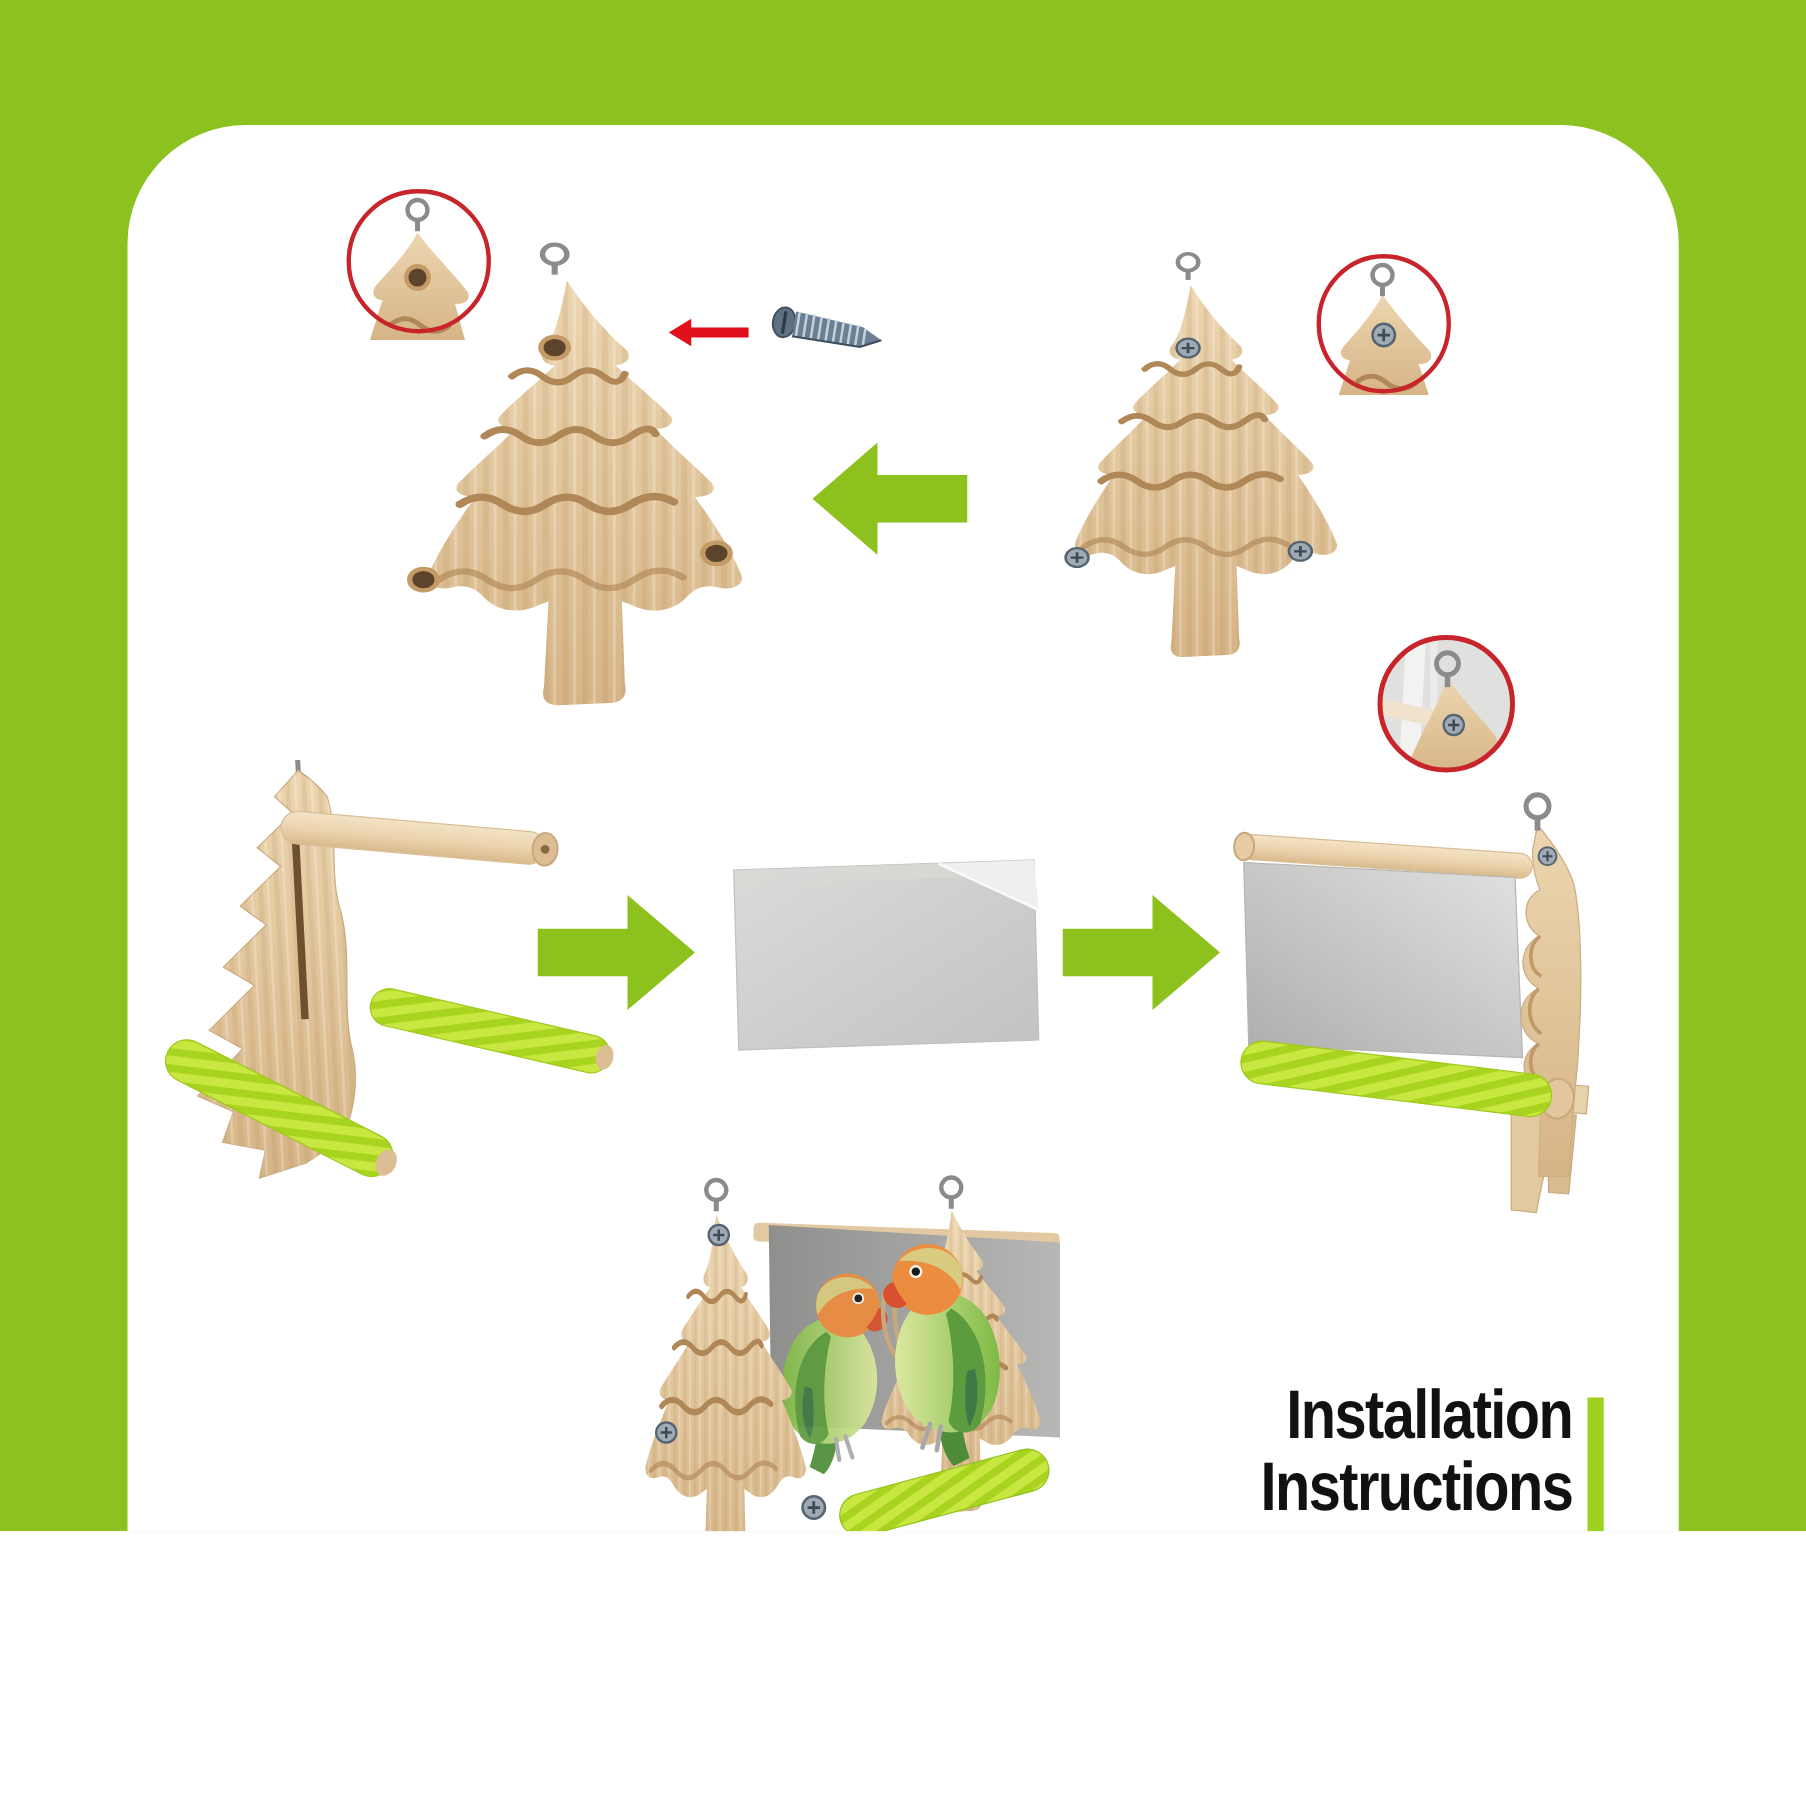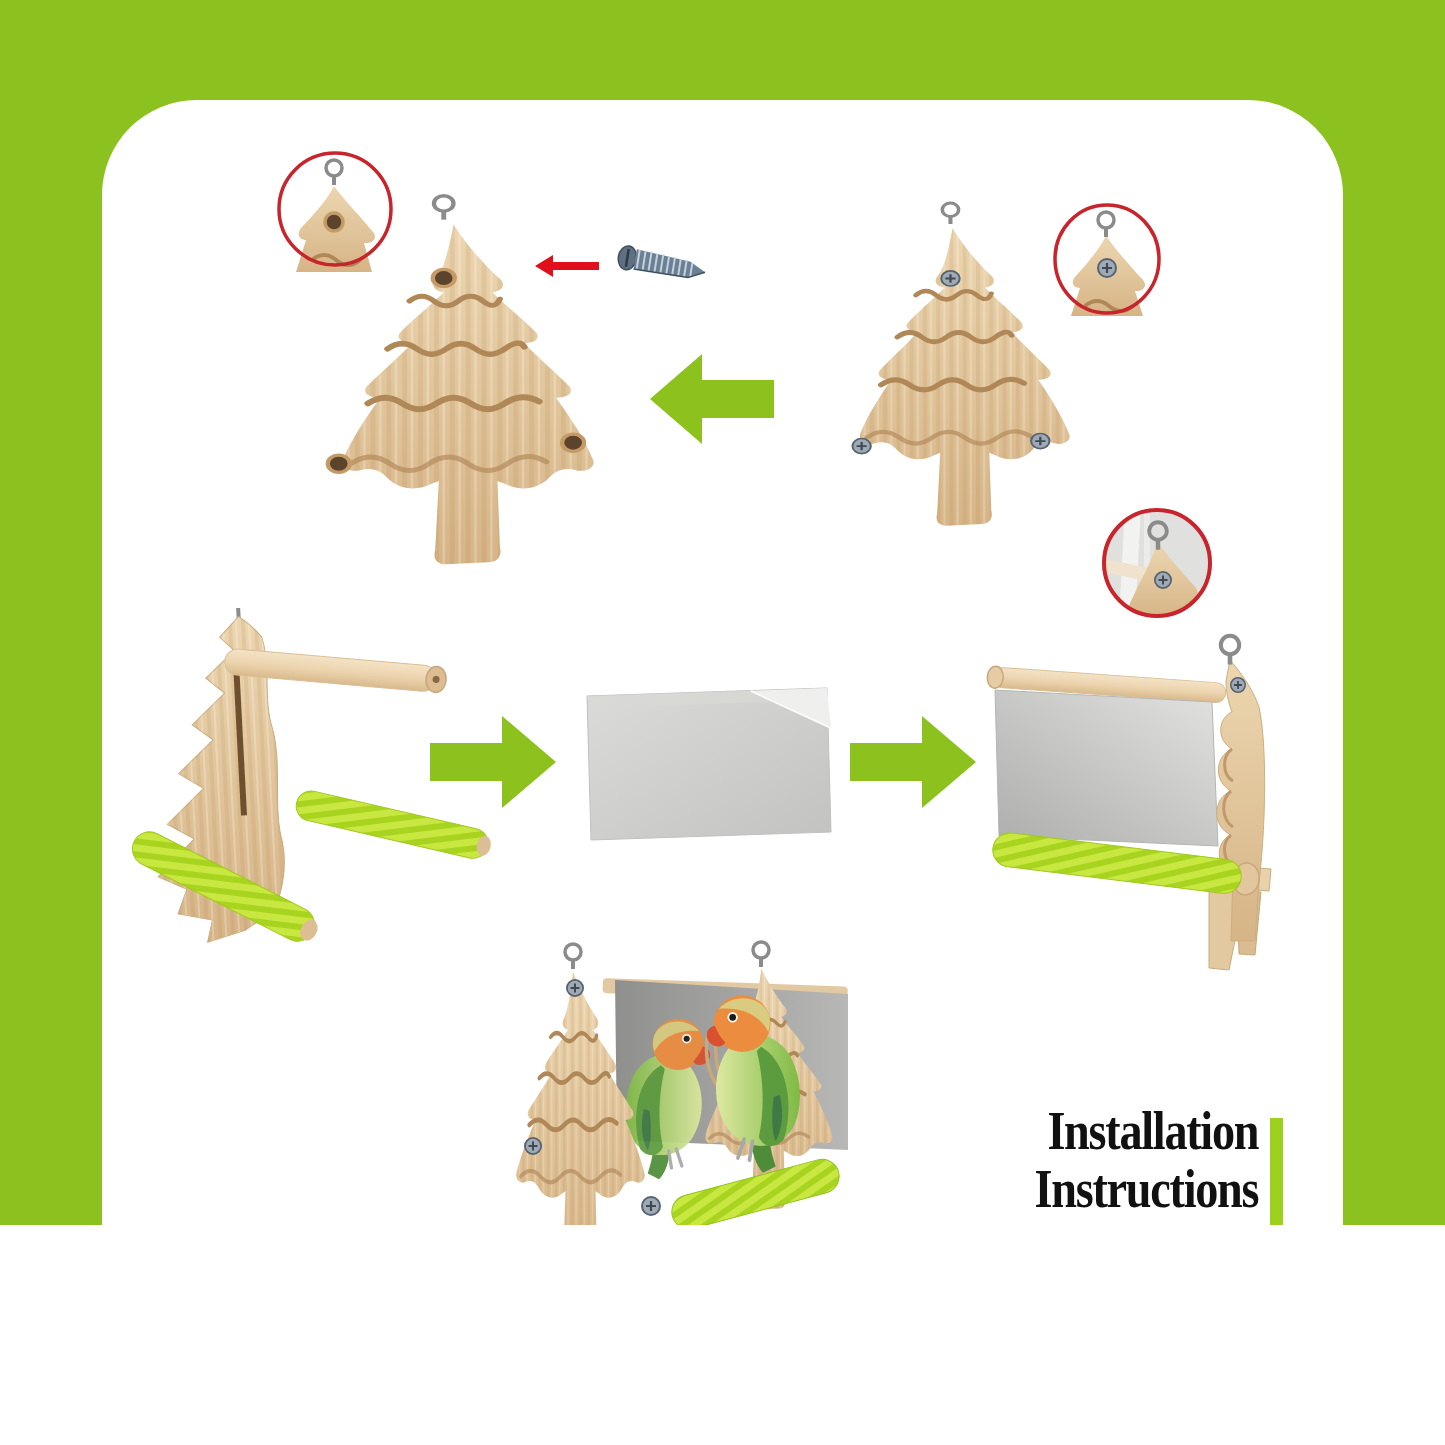--- a/index.html
+++ b/index.html
@@ -1,18 +1,18 @@
 <!DOCTYPE html>
 <html style="--frame-green: #8CC21F; --panel-white: #FFFFFF; --arrow-green: #8DC21E; --accent-bar-green: #9CD21F; --highlight-ring-red: #C8242B; --pointer-arrow-red: #E10E1C; --text-black: #111111; --wood-light: #ECD6B0; --wood-dark: #D6B486; --wood-groove-brown: #B08757; --rope-chartreuse: #C9E741; --rope-shadow-green: #A8D31E; --mirror-gray: #C9C9C7; --mirror-dark-gray: #8F8F8D; --metal-screw-gray: #9FAAB5; --hook-wire-gray: #8B8B8B; --bird-body-green: #7FBA45; --bird-face-orange: #EC8C3E; --bird-beak-red: #D8502E;"><head>
 <meta charset="utf-8">
 <style>
   html,body{margin:0;padding:0;background:#fff;}
   .stage{position:relative;width:1445px;height:1225px;overflow:hidden;
          background:var(--frame-green,#8CC21F);
-         font-family:Liberation Serif, serif;}
+         font-family:Liberation Sans, sans-serif;}
   .panel{position:absolute;left:102px;top:100px;width:1241px;height:1241px;
          background:var(--panel-white,#FFFFFF);border-radius:95px;}
   .abs{position:absolute;}
   .garrow polygon{fill:var(--arrow-green,#8DC21E);}
   .redring{stroke:var(--highlight-ring-red,#C8242B);fill:none;}
   .redarrow{fill:var(--pointer-arrow-red,#E10E1C);}
   .title{position:absolute;right:187px;top:1102px;text-align:right;
          font-weight:700;font-size:55px;line-height:58px;letter-spacing:-1.5px;
          color:var(--text-black,#111111);transform:scaleX(.84);transform-origin:right center;
          white-space:nowrap;}

